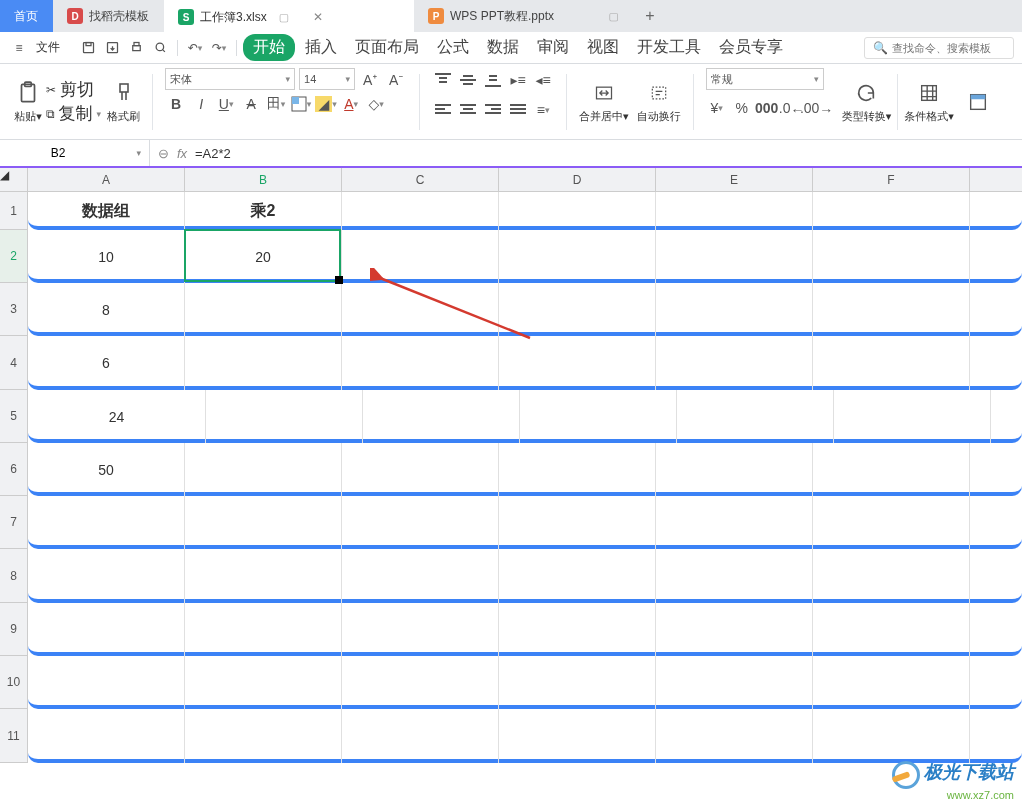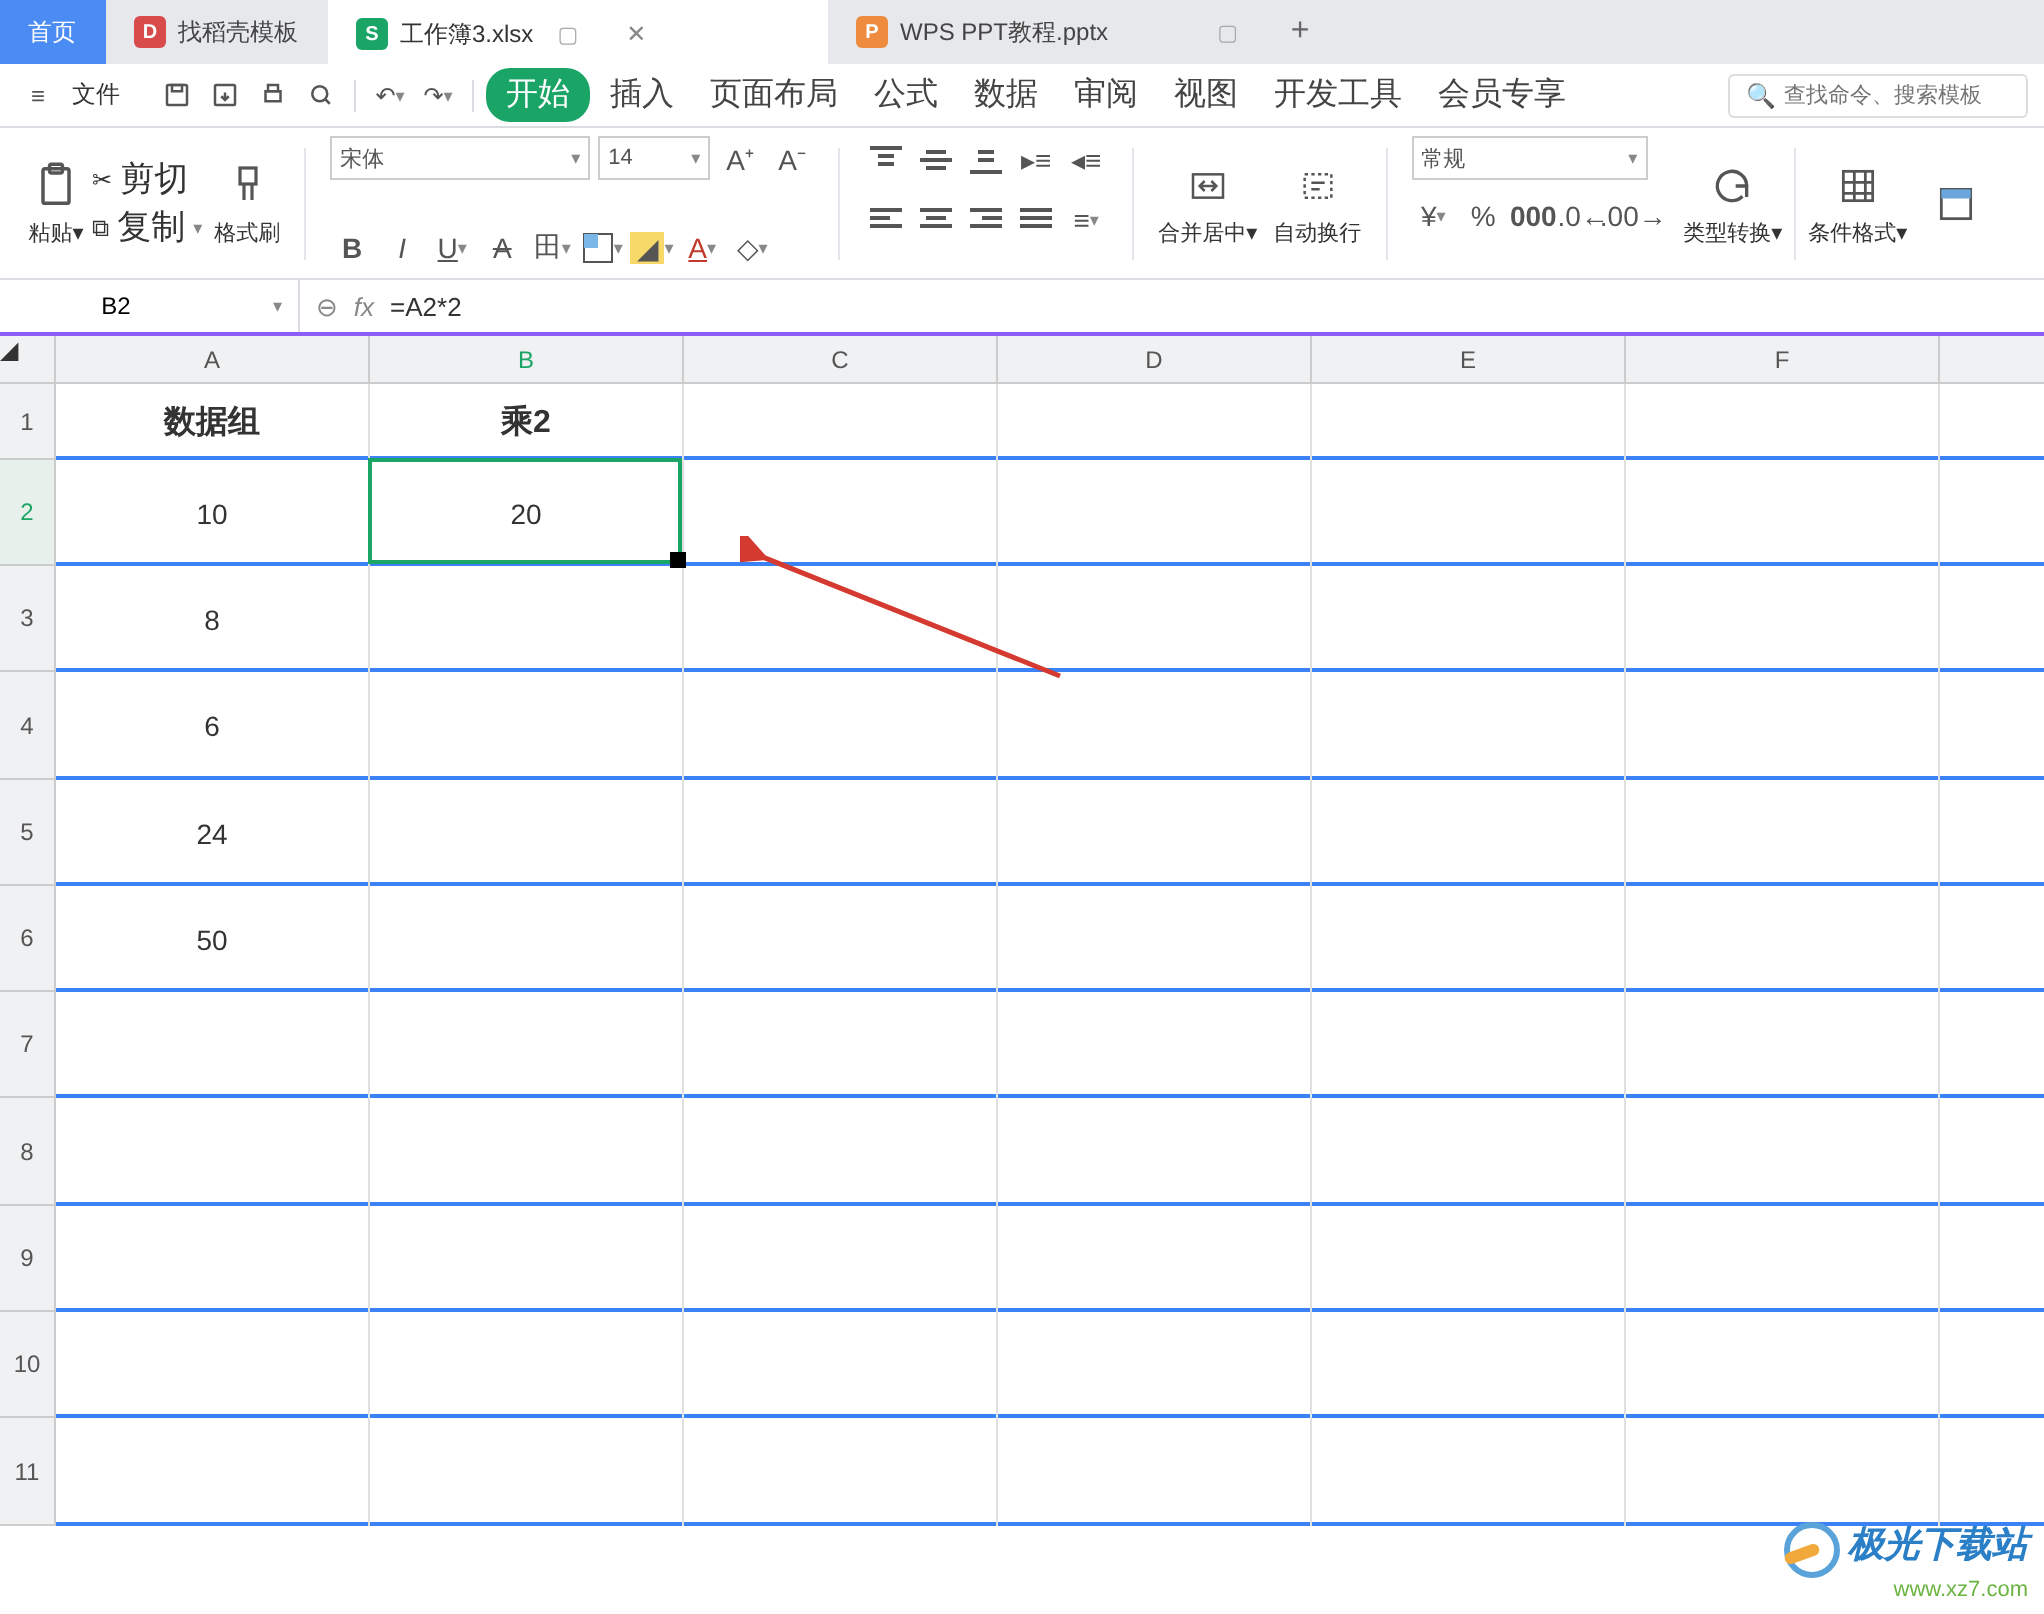--- a/index.html
+++ b/index.html
@@ -52,21 +52,21 @@
 .fx-ico{color:#888;font-size:13px;}
 .fx-input{border:none;outline:none;font-size:13px;flex:1;color:#333;}
 
 .grid{position:relative;height:calc(807px - 32px - 32px - 76px - 28px);overflow:hidden;}
 .corner{position:absolute;left:0;top:0;width:28px;height:24px;background:#f0f1f3;border-right:1px solid #ccc;border-bottom:1px solid #ccc;}
 .colheads{position:absolute;left:28px;top:0;right:0;height:24px;background:#f0f1f3;display:flex;border-bottom:1px solid #ccc;}
 .ch{border-right:1px solid #ccc;text-align:center;font-size:12px;color:#555;line-height:24px;}
 .rowheads{position:absolute;left:0;top:24px;width:28px;background:#f0f1f3;border-right:1px solid #ccc;}
 .rh{border-bottom:1px solid #ccc;text-align:center;font-size:12px;color:#555;display:flex;align-items:center;justify-content:center;}
 .cells{position:absolute;left:28px;top:24px;right:0;bottom:0;}
-.row{display:flex;border-bottom:2px solid #3b82f6;}
+.row{display:flex;border-bottom:4px solid #3b82f6;border-radius:10px;}
 .cell{border-right:1px solid #e0e0e0;display:flex;align-items:center;justify-content:center;font-size:14px;color:#333;}
 .colB-head{color:#1aa566;}
 .rh-sel{color:#1aa566;background:#e7f0ea;}
 .sel-box{position:absolute;border:2px solid #1aa566;pointer-events:none;}
 .fill-handle{width:8px;height:8px;background:#000;position:absolute;right:-4px;bottom:-4px;cursor:crosshair;}
 .arrow{position:absolute;pointer-events:none;}
 .watermark{position:absolute;right:8px;bottom:6px;text-align:right;}
 .watermark .wm1{color:#2a7fc6;font-size:18px;font-weight:bold;font-style:italic;}
 .watermark .wm2{color:#6ab440;font-size:11px;}
 .wm-ico{display:inline-block;width:28px;height:28px;border:3px solid #5aa3da;border-radius:50%;vertical-align:middle;margin-right:4px;position:relative;}
@@ -170,21 +170,21 @@
       <div class="rico rico-lg">
           <svg viewBox="0 0 24 24" width="24" height="24" fill="none" stroke="#555" stroke-width="1.6">
             <rect x="8" y="3" width="8" height="8"></rect>
             <path d="M10 11v8m4-8v8"></path>
           </svg>
         </div>
       <span>格式刷</span>
     </div>
   </div>
   <div class="vsep"></div>
-  <div class="rgrp" style="flex-direction:column;gap:22px;align-items:flex-start;">
+  <div class="rgrp" style="flex-direction:column;gap:2px;align-items:flex-start;">
     <div class="rbtn-row">
       <div class="rsel" style="width:130px;">
           <span>宋体</span>
           <span class="dd">▾</span>
         </div>
       <div class="rsel" style="width:56px;">
           <span>14</span>
           <span class="dd">▾</span>
         </div>
       <div class="tool-btn">A⁺</div>
@@ -409,21 +409,21 @@
       </div>
       <div class="row" style="height: 54px;">
         <div class="cell" style="width: 157px; height: 54px;">6</div>
         <div class="cell" style="width: 157px; height: 54px;"></div>
         <div class="cell" style="width: 157px; height: 54px;"></div>
         <div class="cell" style="width: 157px; height: 54px;"></div>
         <div class="cell" style="width: 157px; height: 54px;"></div>
         <div class="cell" style="width: 157px; height: 54px;"></div>
       </div>
       <div class="row" style="height: 53px;">
-        <div class="cell" style="width: 157px; height: 53px;">24</div>
+        <div class="cell" style="width: 178px; height: 53px;">24</div>
         <div class="cell" style="width: 157px; height: 53px;"></div>
         <div class="cell" style="width: 157px; height: 53px;"></div>
         <div class="cell" style="width: 157px; height: 53px;"></div>
         <div class="cell" style="width: 157px; height: 53px;"></div>
         <div class="cell" style="width: 157px; height: 53px;"></div>
       </div>
       <div class="row" style="height: 53px;">
         <div class="cell" style="width: 157px; height: 53px;">50</div>
         <div class="cell" style="width: 157px; height: 53px;"></div>
         <div class="cell" style="width: 157px; height: 53px;"></div>

